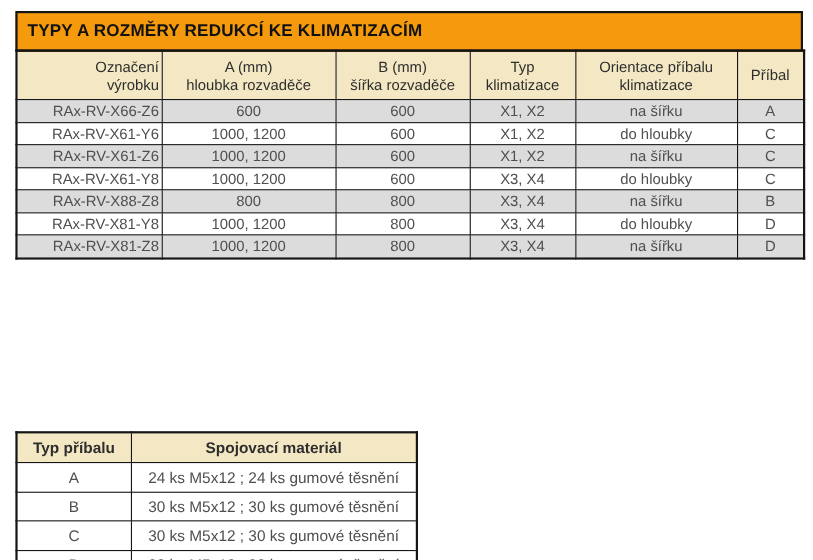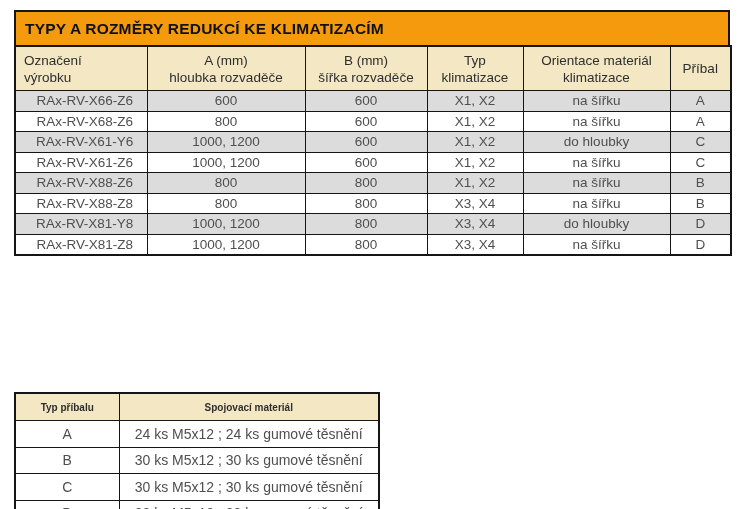--- a/index.html
+++ b/index.html
@@ -55,35 +55,35 @@
     background: #F3E8C3;
     height: 41px;
     font-weight: normal;
     font-size: 13.5px;
     line-height: 17px;
     color: #2e2e2e;
     white-space: pre-line;
     padding: 1px 2px;
   }
   #t1 th.left {
-    text-align: left;
+    text-align: right;
     padding-left: 8px;
   }
   #t1 td {
     height: 19.5px;
     font-size: 13.5px;
     color: #4f4f4f;
     background: #ffffff;
     padding: 0 2px;
   }
   #t1 tbody tr:nth-child(odd) td {
     background: #DCDCDC;
   }
   #t1 td:first-child {
-    text-align: center;
+    text-align: right;
     padding-left: 9px;
   }
   .c1 { width: 132px; }
   .c2 { width: 158px; }
   .c3 { width: 122px; }
   .c4 { width: 96px; }
   .c5 { width: 147px; }
   .c6 { width: 61px; }
   
   .t2-wrap {
@@ -95,21 +95,21 @@
     width: 364px;
     border: 2px solid #151515;
   }
   #t2 th, #t2 td {
     border: 1px solid #151515;
     text-align: center;
   }
   #t2 th {
     background: #F3E8C3;
     height: 24px;
-    font-size: 10px;
+    font-size: 14px;
     font-weight: bold;
     color: #2e2e2e;
   }
   #t2 td {
     height: 23.5px;
     font-size: 14px;
     color: #4f4f4f;
     background: #ffffff;
   }
   .p1 { width: 104px; }
@@ -134,65 +134,57 @@
       <thead>
         <tr>
           <th class="left">Označení
 výrobku</th>
           <th>A (mm)
 hloubka rozvaděče</th>
           <th>B (mm)
 šířka rozvaděče</th>
           <th>Typ
 klimatizace</th>
-          <th>Orientace materiál
+          <th>Orientace příbalu
 klimatizace</th>
           <th>Příbal</th>
         </tr>
       </thead>
       <tbody>
           <tr>
             <td>RAx-RV-X66-Z6</td>
             <td>600</td>
             <td>600</td>
             <td>X1, X2</td>
             <td>na šířku</td>
             <td>A</td>
           </tr>
           <tr>
-            <td>RAx-RV-X68-Z6</td>
-            <td>800</td>
-            <td>600</td>
-            <td>X1, X2</td>
-            <td>na šířku</td>
-            <td>A</td>
-          </tr>
-          <tr>
             <td>RAx-RV-X61-Y6</td>
             <td>1000, 1200</td>
             <td>600</td>
             <td>X1, X2</td>
             <td>do hloubky</td>
             <td>C</td>
           </tr>
           <tr>
             <td>RAx-RV-X61-Z6</td>
             <td>1000, 1200</td>
             <td>600</td>
             <td>X1, X2</td>
             <td>na šířku</td>
             <td>C</td>
           </tr>
           <tr>
-            <td>RAx-RV-X88-Z6</td>
-            <td>800</td>
-            <td>800</td>
-            <td>X1, X2</td>
-            <td>na šířku</td>
-            <td>B</td>
+            <td>RAx-RV-X61-Y8</td>
+            <td>1000, 1200</td>
+            <td>600</td>
+            <td>X3, X4</td>
+            <td>do hloubky</td>
+            <td>C</td>
           </tr>
           <tr>
             <td>RAx-RV-X88-Z8</td>
             <td>800</td>
             <td>800</td>
             <td>X3, X4</td>
             <td>na šířku</td>
             <td>B</td>
           </tr>
           <tr>

